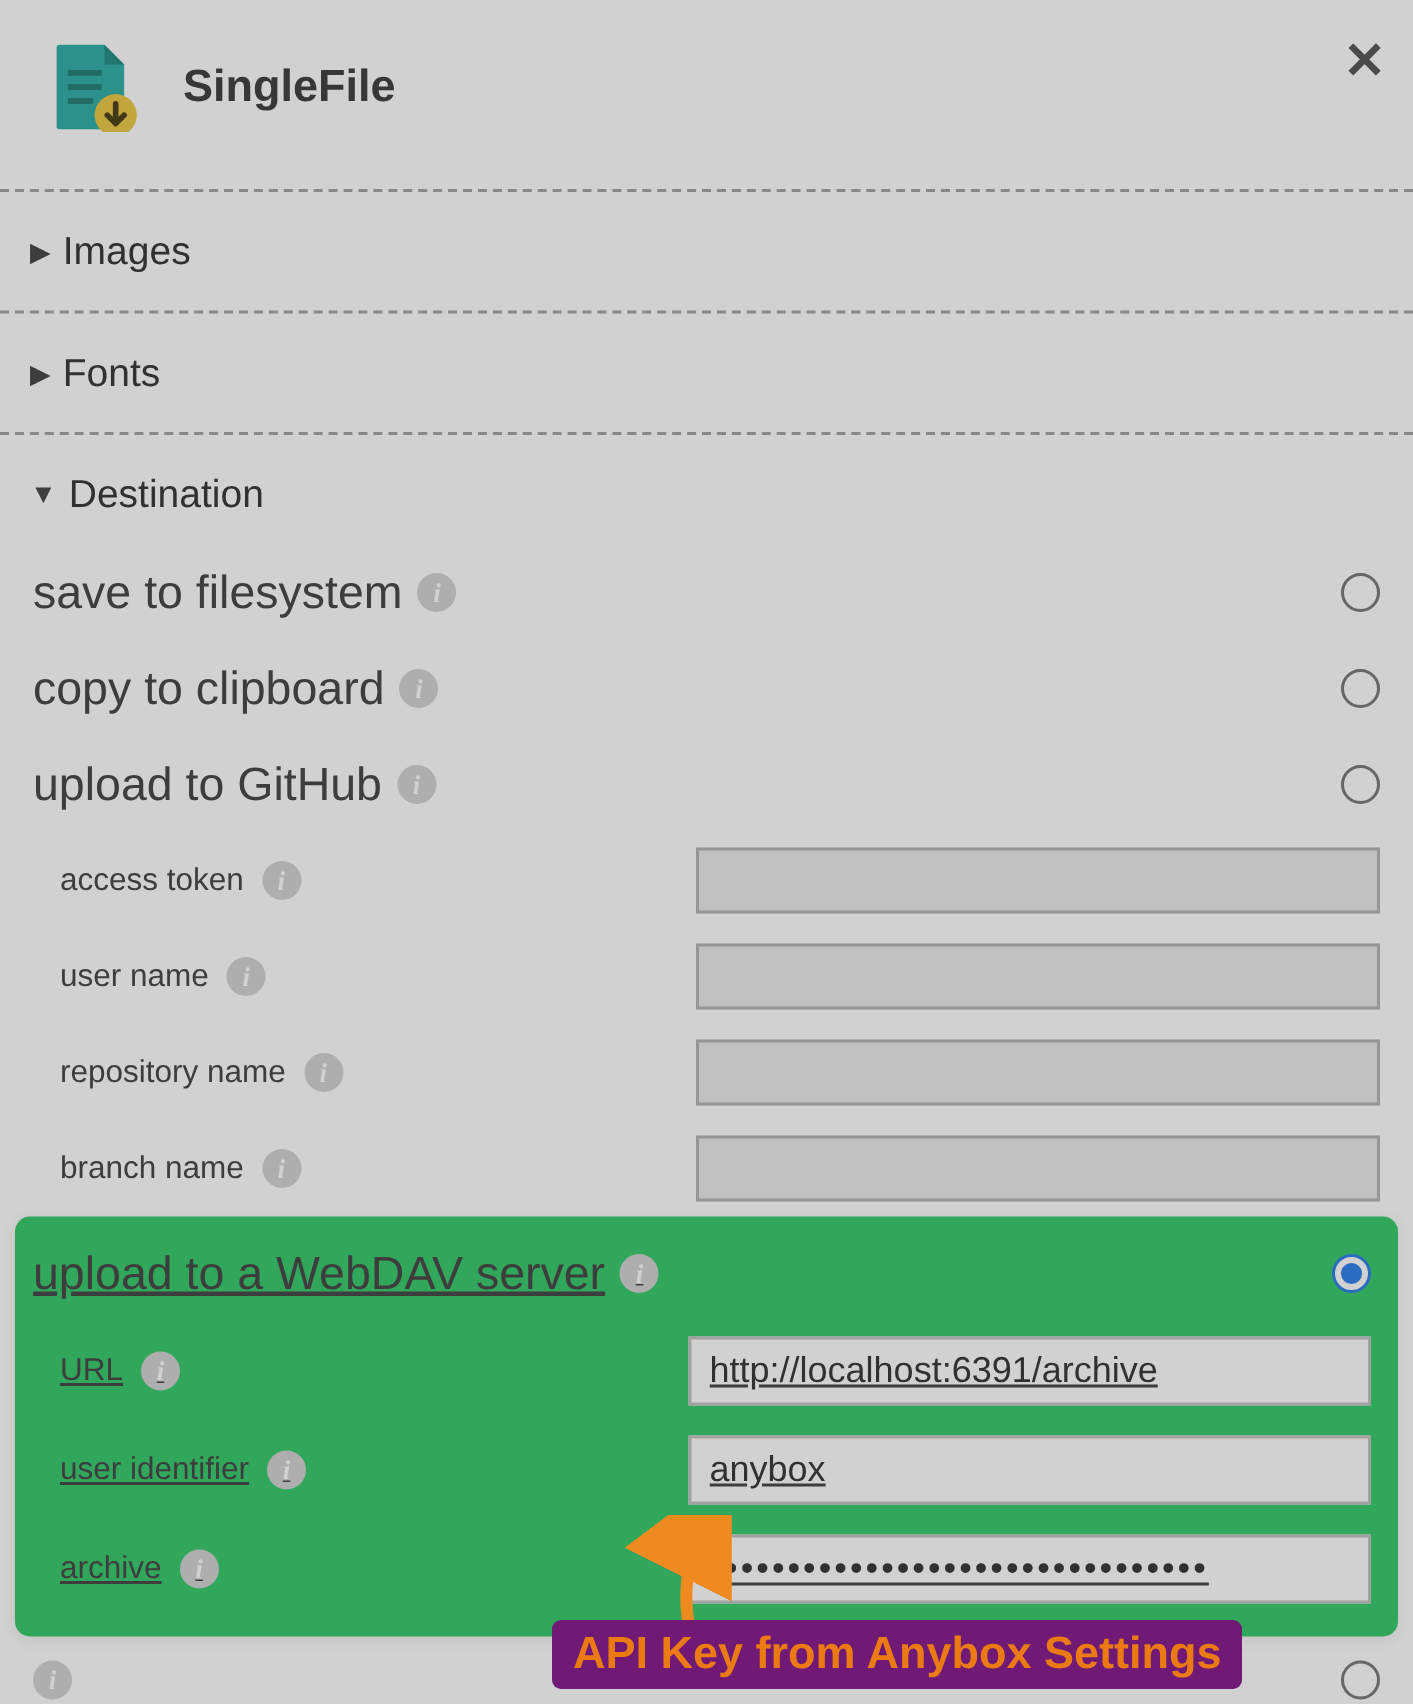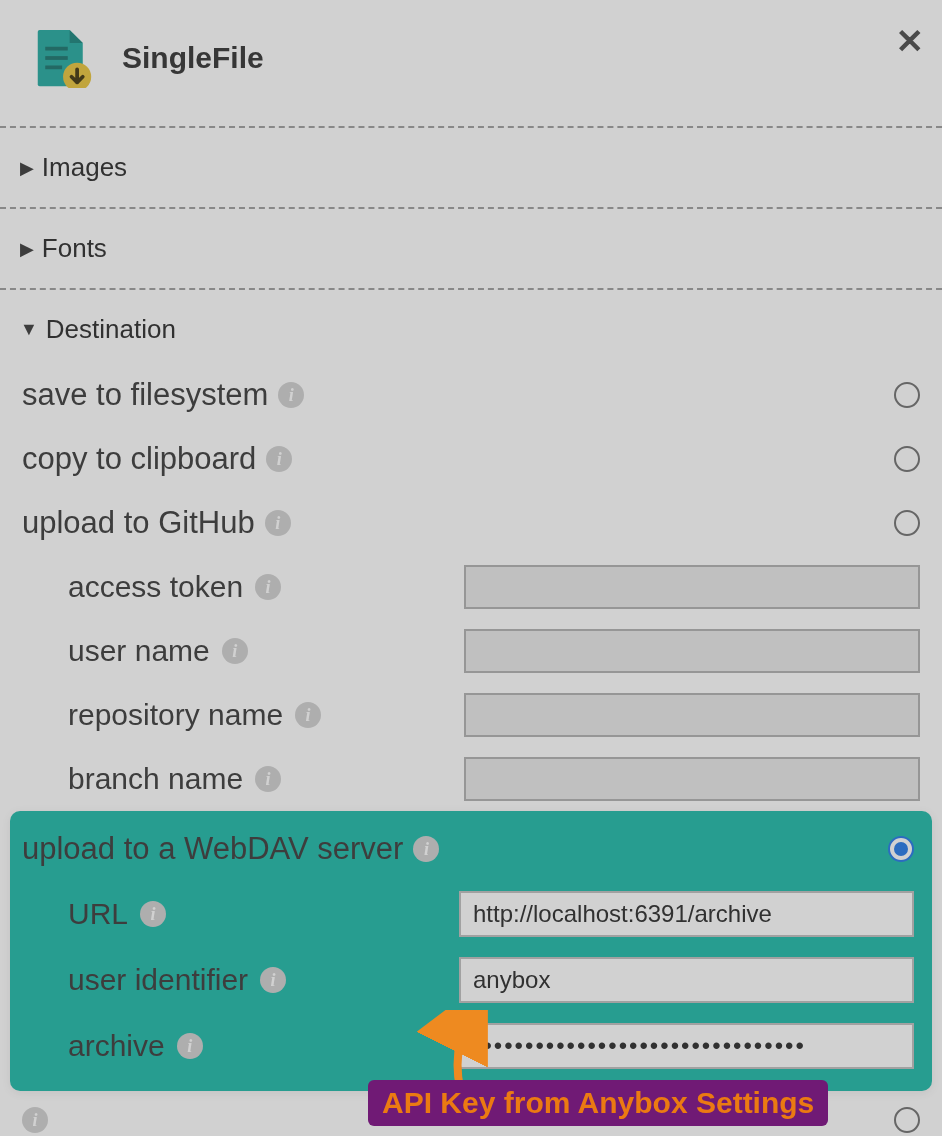--- a/index.html
+++ b/index.html
@@ -78,40 +78,41 @@
   .sub-row {
     display: flex; align-items: center;
     padding: 10px 22px 10px 40px;
     gap: 14px;
     min-height: 58px;
   }
   .sub-row .label-side {
     flex: 0 0 410px;
     display: flex; align-items: center; gap: 12px;
   }
-  .sub-text { font-size: 30px; color: #333; margin-left: 28px; }
+  .sub-text { font-size: 21px; color: #333; }
   .sub-row input[type="text"], .sub-row input[type="password"] {
     flex: 1;
     height: 44px;
     border: 2px solid #adadad;
     background: #e8e8e8;
     font-size: 22px;
     padding: 4px 10px;
     color: #222;
   }
 
   
   .highlight-panel {
     position: relative;
     z-index: 10;
-    background: #14b8a6;
+    background: #22c55e;
     margin: 0 10px;
     border-radius: 10px;
     box-shadow: 0 2px 10px rgba(0,0,0,0.08);
     padding: 6px 0 12px 0;
+    text-decoration: underline;
   }
   .highlight-panel .opt-row { padding: 14px 18px 14px 12px; }
   .highlight-panel .sub-row { padding: 10px 18px 10px 30px; }
   .highlight-panel .sub-row .label-side { flex-basis: 405px; }
   .highlight-panel input[type="text"], .highlight-panel input[type="password"] {
     background: #fff; border: 2px solid #bdbdbd;
     font-size: 24px; height: 46px;
     padding: 4px 12px;
   }
   .pw-dots {

